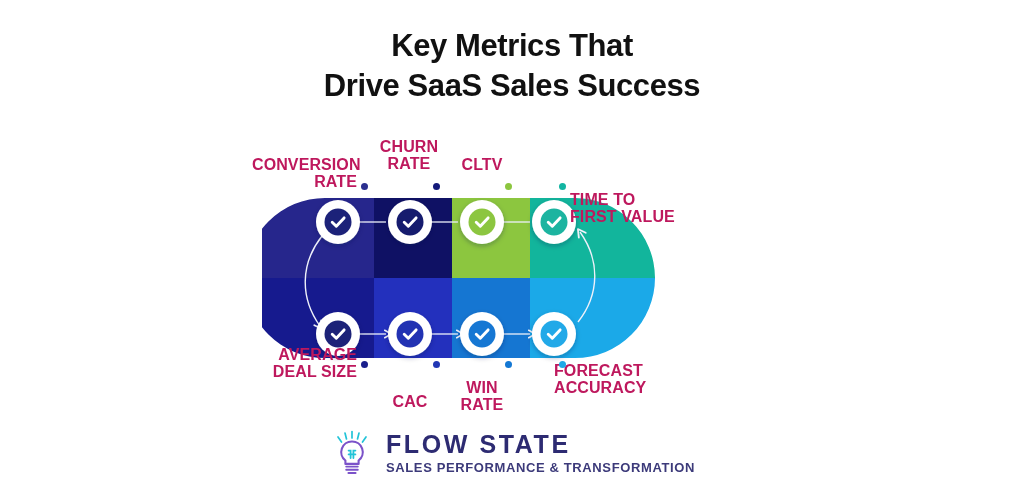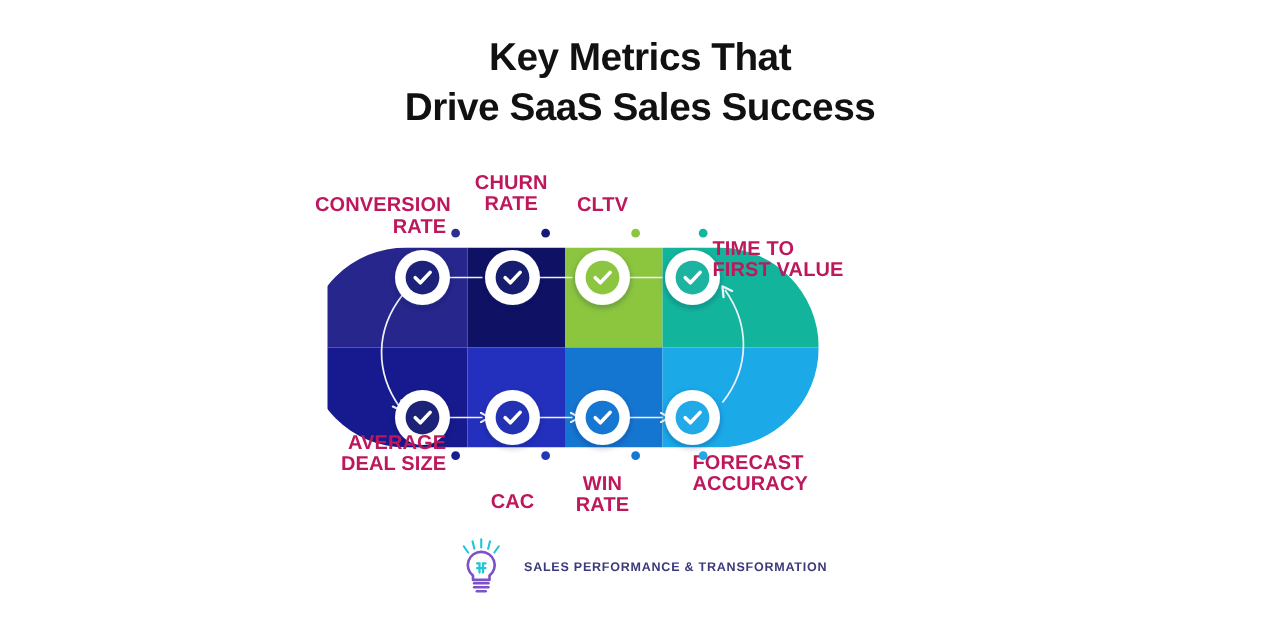--- a/index.html
+++ b/index.html
@@ -82,21 +82,21 @@
   }
   .logo-mark { flex: none; line-height: 0; }
   .logo-text { display: flex; flex-direction: column; line-height: 1; }
   .logo-word {
     font-size: 25px;
     font-weight: bold;
     color: #2d2b72;
     letter-spacing: 2.6px;
   }
   .logo-tag {
-    font-size: 10px;
+    font-size: 13px;
     font-weight: bold;
     color: #3c3a7a;
     letter-spacing: 0.62px;
     margin-top: 4px;
   }
 </style>
 </head>
 <body>
 
 <div class="title-block">
@@ -259,15 +259,16 @@
       </g>
 
       <g stroke="#7b52c9" stroke-width="1.9" stroke-linecap="round">
         <line x1="17.2" y1="38.6" x2="28.8" y2="38.6"></line>
         <line x1="17.2" y1="41.8" x2="28.8" y2="41.8"></line>
         <path d="M19.4,45 h7.2"></path>
       </g>
     </svg>
   </div>
   <div class="logo-text">
+    <div class="logo-word">FLOW STATE</div>
     <div class="logo-tag">SALES PERFORMANCE &amp; TRANSFORMATION</div>
   </div>
 </div>
 
 </body></html>

